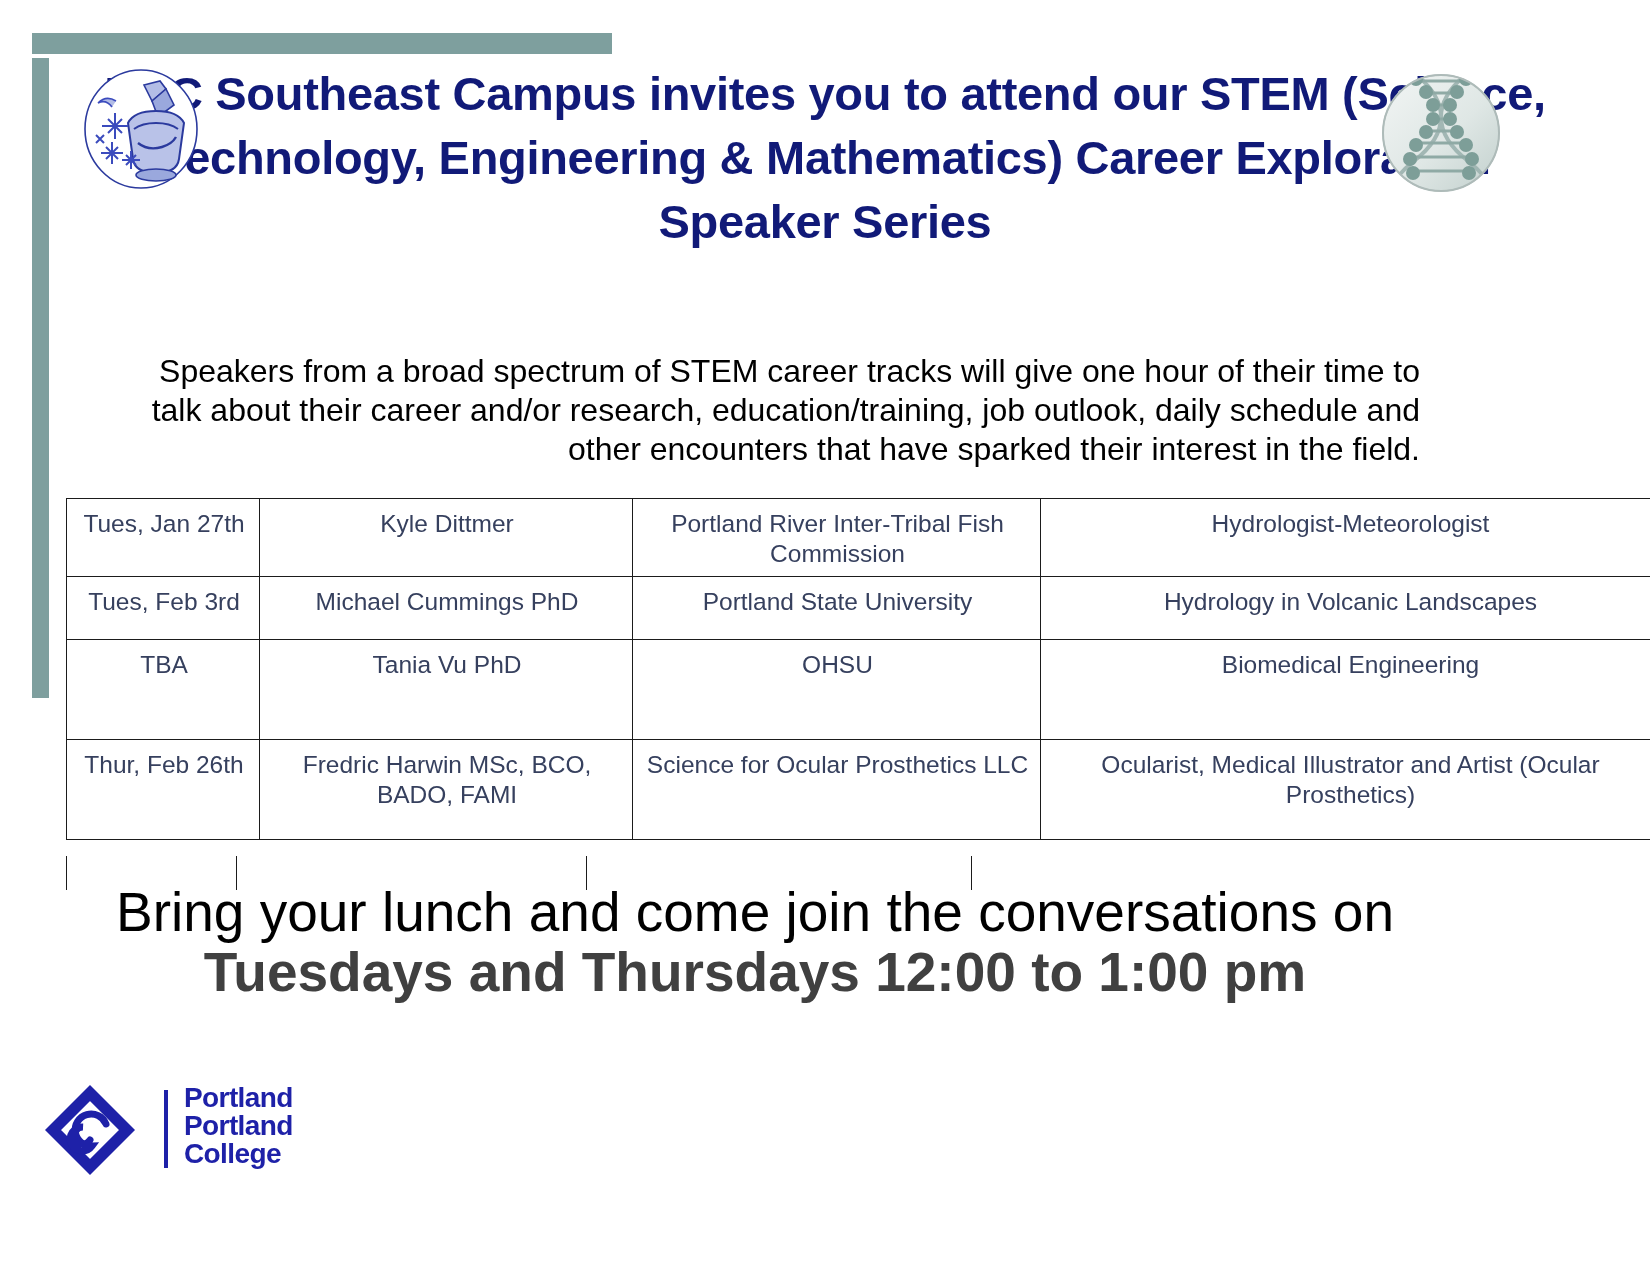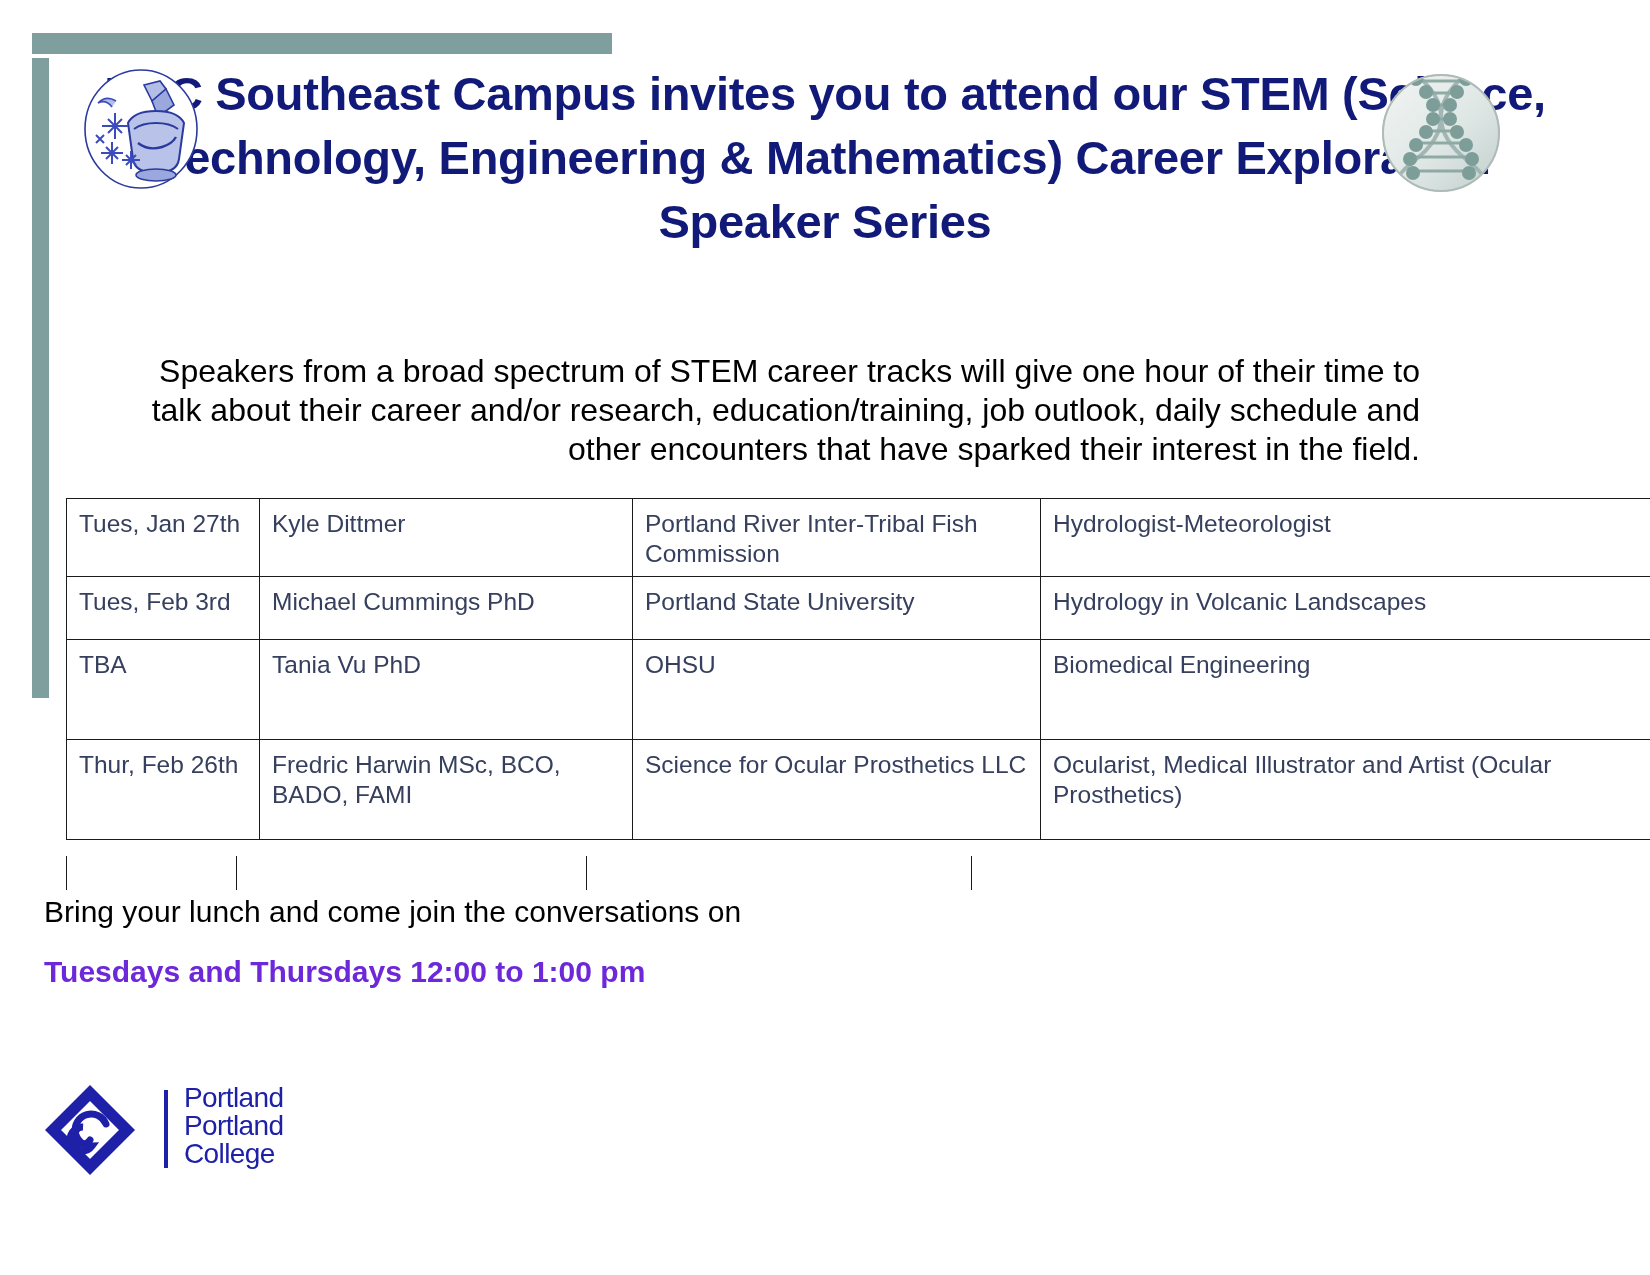--- a/index.html
+++ b/index.html
@@ -101,20 +101,21 @@
     table-layout: fixed;
   }
   table.sched td {
     border-top: 1.6px solid #1b1b1b;
     border-right: 1.6px solid #1b1b1b;
     vertical-align: top;
     padding: 10px 10px 6px 12px;
     font-size: 24.5px;
     line-height: 30px;
     color: #36405e;
+    text-align: center;
   }
   table.sched tr:last-child td {
     border-bottom: 1.6px solid #1b1b1b;
   }
   table.sched td:first-child {
     border-left: 1.6px solid #1b1b1b;
   }
   table.sched td:last-child {
     border-right: none;
   }
@@ -141,29 +142,30 @@
     top: 0;
     width: 0;
     height: 34px;
     border-left: 1.6px solid #1b1b1b;
     display: block;
   }
 
   
   .closing {
     position: absolute;
-    left: 44px;
+    left: 60px;
     top: 882px;
     width: 1390px;
-    font-size: 30px;
+    text-align: center;
+    font-size: 55px;
     line-height: 60px;
     color: #000000;
   }
   .closing .teal {
-    color: #6d28d9;
+    color: #404040;
     font-weight: bold;
   }
 
   
   .logo {
     position: absolute;
     left: 42px;
     top: 1078px;
     width: 320px;
     height: 108px;
@@ -183,21 +185,21 @@
     height: 78px;
     background: #1e21a8;
   }
   .logo-words {
     position: absolute;
     left: 142px;
     top: 6px;
     width: 190px;
     font-size: 28px;
     line-height: 28px;
-    font-weight: normal;
+    font-weight: bold;
     color: #1e21a8;
     letter-spacing: -0.6px;
   }
   .logo-words span { display: block; }
 </style>
 </head>
 <body>
 
 <div id="poster">
 

